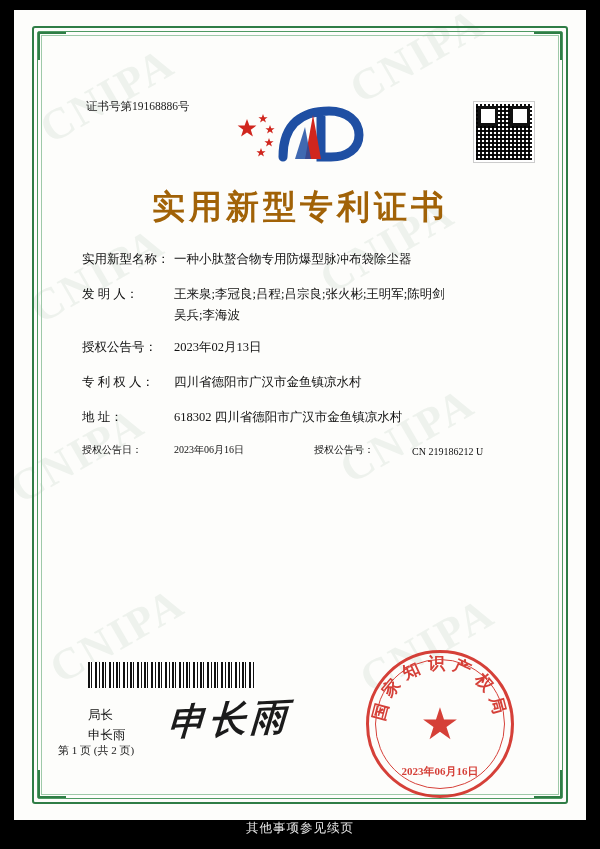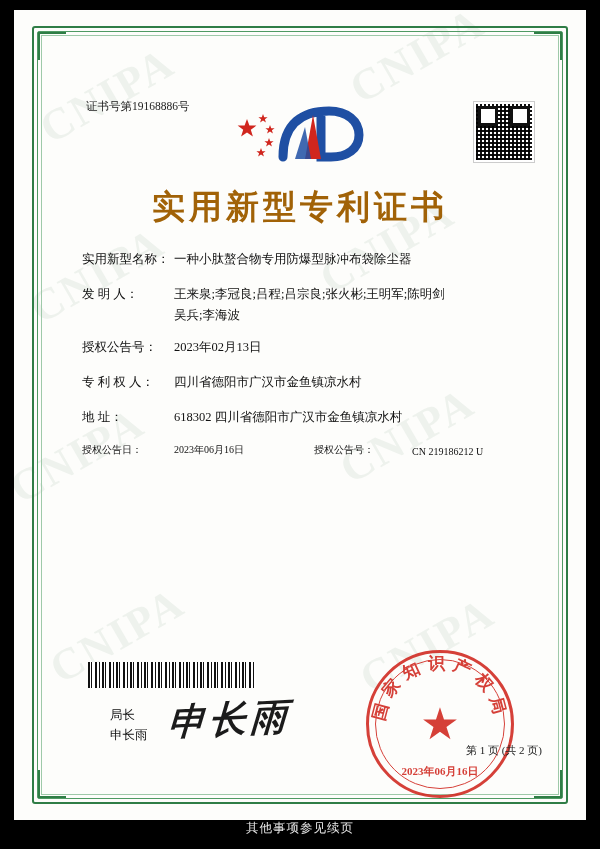--- a/index.html
+++ b/index.html
@@ -227,21 +227,20 @@
   }
 
   .signature-block {
     position: absolute;
     left: 30px;
     top: 655px;
     font-family: "Liberation Serif", serif;
     font-size: 12.5px;
     line-height: 1.6;
     color: #111;
-    margin-left: 22px;
   }
   .handwriting {
     position: absolute;
     left: 110px;
     top: 645px;
     font-family: "Liberation Serif", serif;
     font-size: 37px;
     font-style: italic;
     font-weight: bold;
     color: #1b1b1b;
@@ -287,21 +286,21 @@
     font-size: 11px;
     color: #d0261e;
     font-family: "Liberation Serif", serif;
     font-weight: bold;
   }
 
   .page-no {
     position: absolute;
     left: 0; right: 0;
     bottom: 22px;
-    text-align: right;
+    text-align: left;
     font-size: 11px;
     color: #222;
     font-family: "Liberation Serif", serif;
   }
   .footer-note {
     position: absolute;
     left: 0;
     right: 0;
     bottom: 12px;
     text-align: center;

